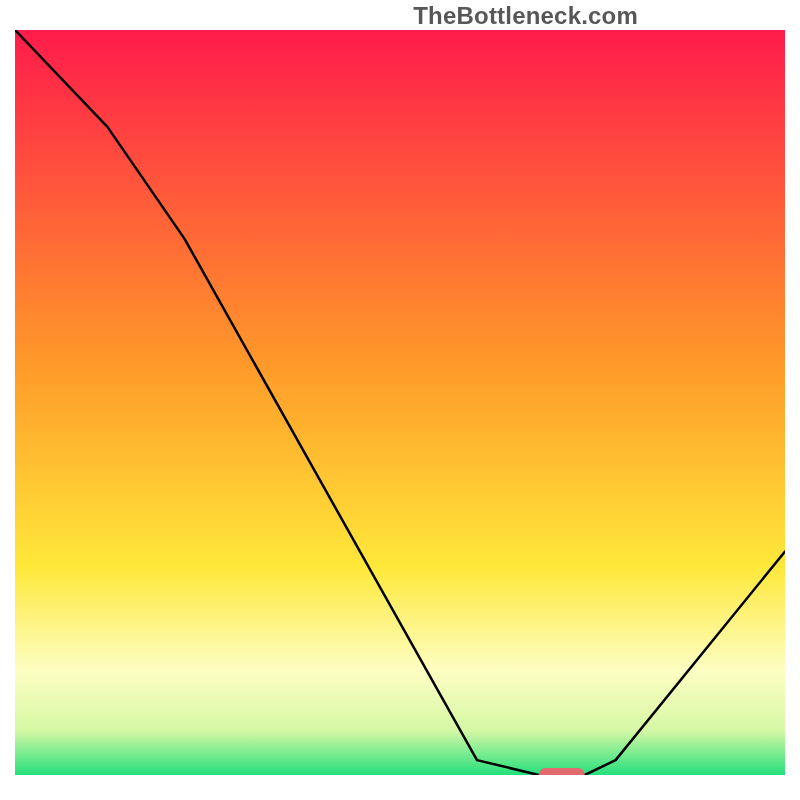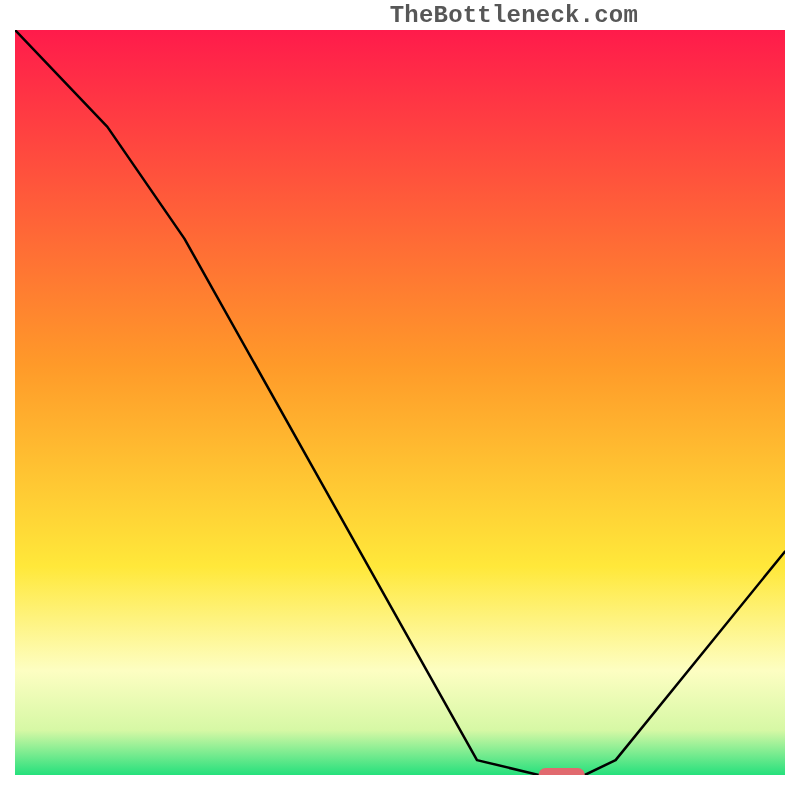--- a/index.html
+++ b/index.html
@@ -8,21 +8,20 @@
     width: 800px;
     height: 800px;
     overflow: hidden;
     background: #ffffff;
     font-family: Arial, Helvetica, sans-serif;
   }
   .stage {
     position: relative;
     width: 648px;
     height: 800px;
-    font-family: Liberation Mono, monospace;
   }
   .watermark {
     position: absolute;
     top: 2px;
     right: 10px;
     font-size: 24px;
     font-weight: 600;
     color: #575757;
     letter-spacing: 0.2px;
   }

